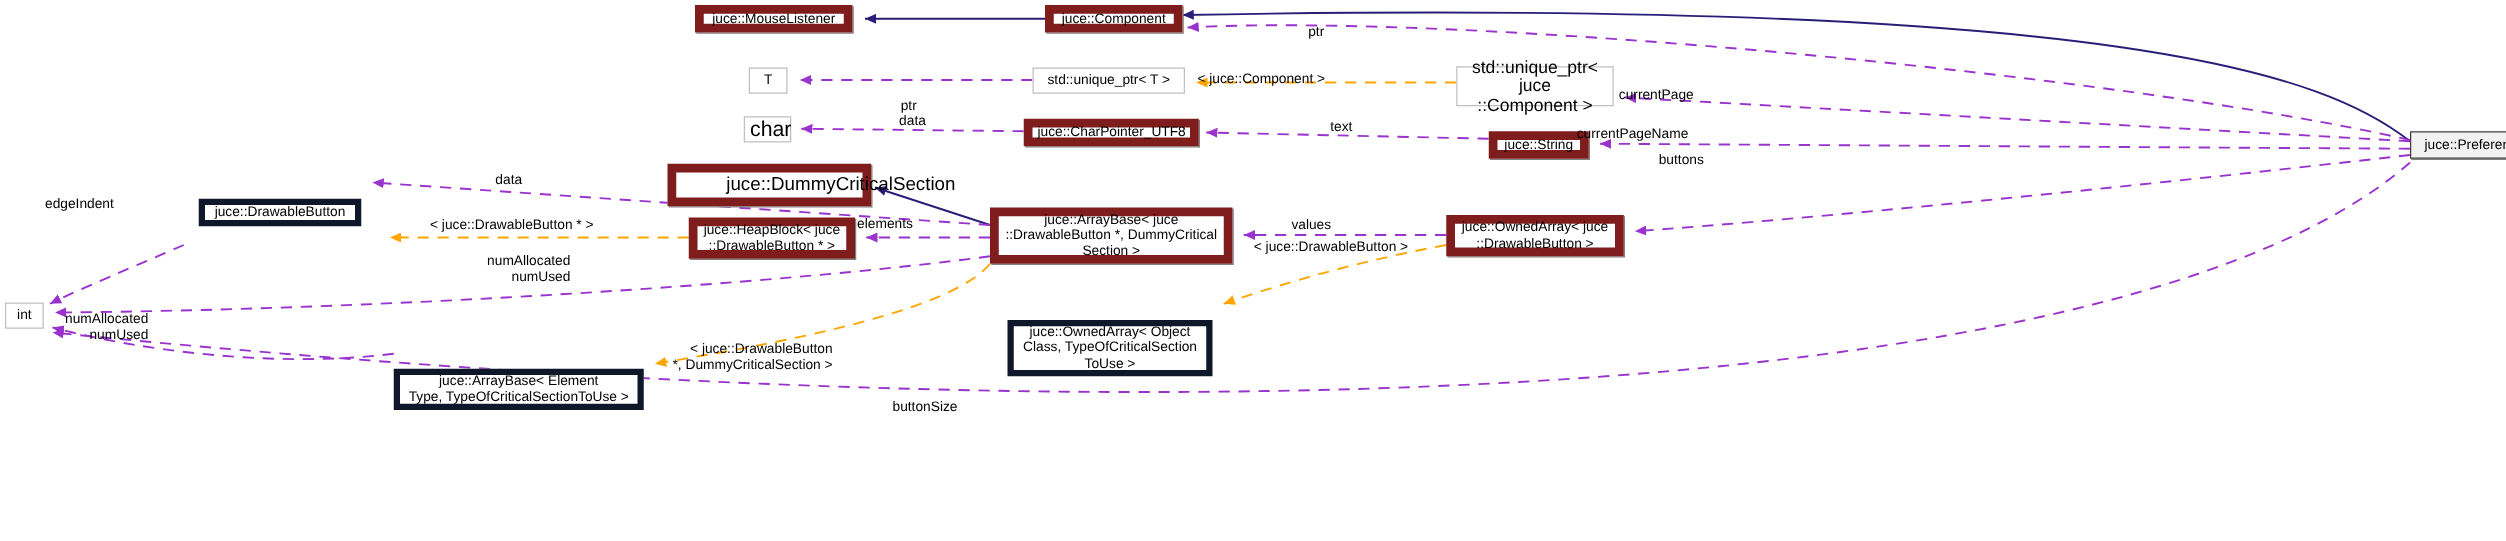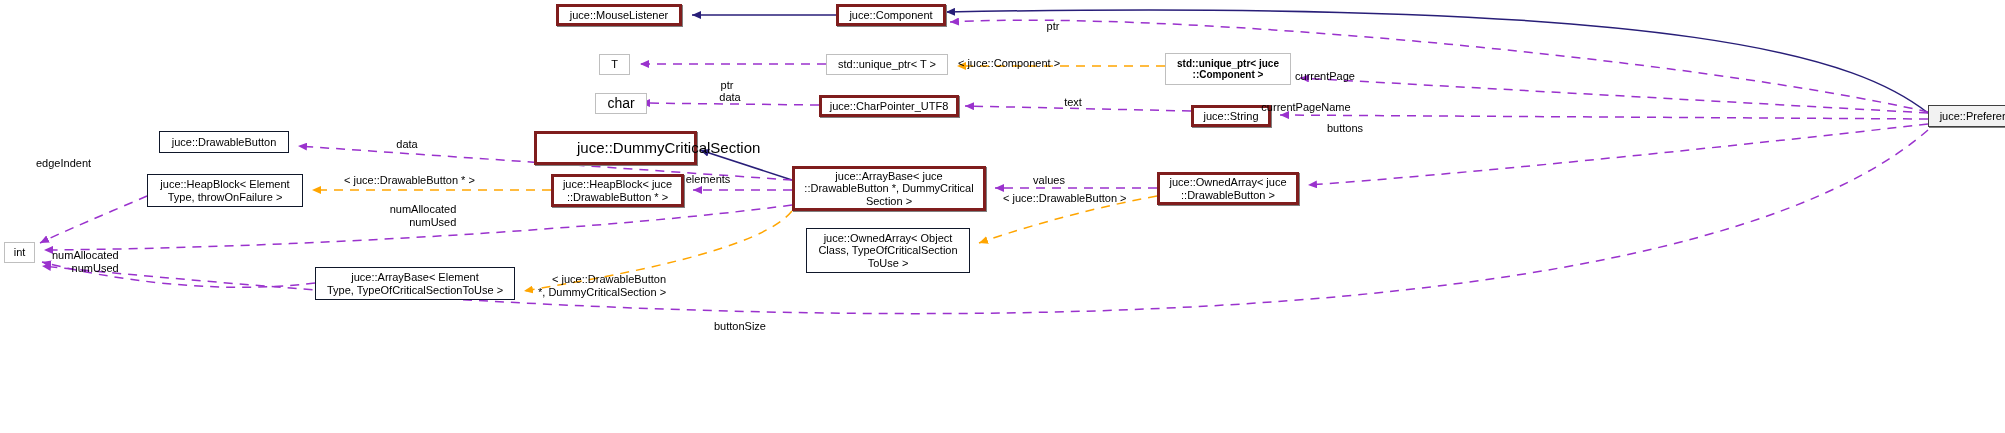--- a/index.html
+++ b/index.html
@@ -3,22 +3,22 @@
 <meta charset="utf-8">
 <style>
   html,body{margin:0;padding:0;background:#ffffff;}
   body{font-family:"Liberation Sans","DejaVu Sans",sans-serif;}
   #diagram{position:relative;width:2005px;height:433px;background:#ffffff;overflow:hidden;}
   #edges{position:absolute;left:0;top:0;width:2005px;height:433px;}
   .node{position:absolute;box-sizing:border-box;display:flex;align-items:center;justify-content:center;
         text-align:center;background:#ffffff;line-height:1.12;padding:1px 4px;}
   .node span{display:block;width:100%;white-space:pre-line;}
   
-  .n-solid{border:3px solid #7f1d1d;box-shadow:1px 1px 0 0 #808080;}
-  .n-red{border:1px solid #0f172a;}
+  .n-solid{border:7px solid #7f1d1d;box-shadow:1px 1px 0 0 #808080;}
+  .n-red{border:5px solid #0f172a;margin-top:28px;}
   .n-grey{border:1px solid #bfbfbf;}
   .n-main{border:1px solid #404040;background:#f2f2f2;box-shadow:1px 1px 0 0 #808080;}
   .elabel{position:absolute;color:#000000;white-space:pre-line;text-align:right;line-height:1.15;}
 </style>
 </head>
 <body>
 
 <div id="diagram">
 
   <svg id="edges" viewBox="0 0 2005 433" xmlns="http://www.w3.org/2000/svg">
@@ -67,45 +67,41 @@
     </div>
   <div class="node n-solid" style="left:836px;top:4px;width:110px;height:22px;font-size:11px;">
       <span>juce::Component</span>
     </div>
   <div class="node n-grey" style="left:599px;top:54px;width:31px;height:21px;font-size:11px;">
       <span>T</span>
     </div>
   <div class="node n-grey" style="left:826px;top:54px;width:122px;height:21px;font-size:11px;">
       <span>std::unique_ptr&lt; T &gt;</span>
     </div>
-  <div class="node n-grey" style="left:1165px;top:53px;width:126px;height:32px;font-size:10px;font-weight:bold;">
+  <div class="node n-grey" style="left:1165px;top:53px;width:126px;height:32px;font-size:14px;">
       <span>std::unique_ptr&lt; juce
 ::Component &gt;</span>
     </div>
-  <div class="node n-grey" style="left:595px;top:93px;width:52px;height:21px;font-size:14px;">
+  <div class="node n-grey" style="left:595px;top:93px;width:38px;height:21px;font-size:17px;">
       <span>char</span>
     </div>
   <div class="node n-solid" style="left:819px;top:95px;width:140px;height:22px;font-size:11px;">
       <span>juce::CharPointer_UTF8</span>
     </div>
   <div class="node n-solid" style="left:1191px;top:105px;width:80px;height:22px;font-size:11px;">
       <span>juce::String</span>
     </div>
   <div class="node n-main" style="left:1928px;top:105px;width:137px;height:22px;font-size:11px;">
       <span>juce::PreferencesPanel</span>
     </div>
   <div class="node n-red" style="left:159px;top:131px;width:130px;height:22px;font-size:11px;">
       <span>juce::DrawableButton</span>
     </div>
   <div class="node n-solid" style="left:534px;top:131px;width:163px;height:34px;font-size:15px;padding-left:40px;">
       <span>juce::DummyCriticalSection</span>
-    </div>
-  <div class="node n-red" style="left:147px;top:174px;width:156px;height:33px;font-size:11px;">
-      <span>juce::HeapBlock&lt; Element
-Type, throwOnFailure &gt;</span>
     </div>
   <div class="node n-solid" style="left:551px;top:174px;width:133px;height:33px;font-size:11px;">
       <span>juce::HeapBlock&lt; juce
 ::DrawableButton * &gt;</span>
     </div>
   <div class="node n-solid" style="left:792px;top:166px;width:194px;height:45px;font-size:11px;justify-content:center;">
       <span>juce::ArrayBase&lt; juce
 ::DrawableButton *, DummyCritical
 Section &gt;</span>
     </div>

